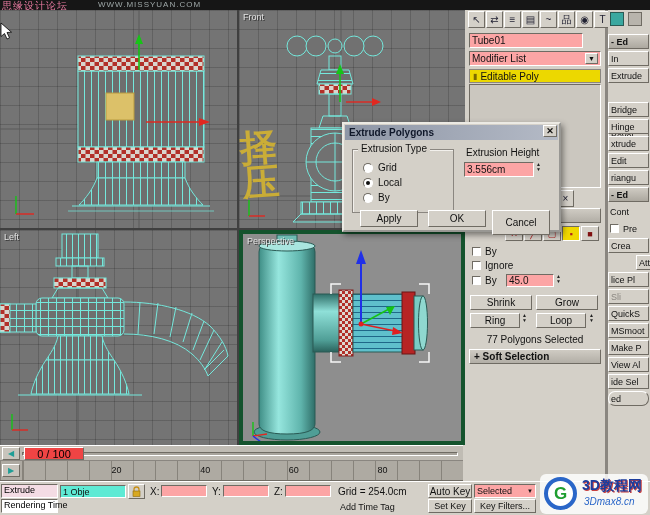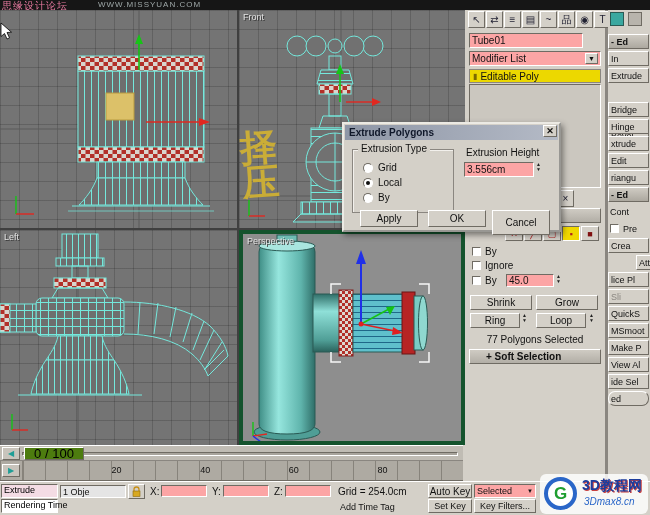--- a/index.html
+++ b/index.html
@@ -28,21 +28,21 @@
     font-family:"Liberation Serif",serif;font-weight:bold;font-size:37px;line-height:.95;
     white-space:pre-line;transform:rotate(-4deg)}
   
   .panel-bg{position:absolute;left:465px;top:10px;width:185px;height:474px;background:#d4d0c8}
   .strip-sep{position:absolute;left:605px;top:10px;width:3px;height:474px;background:#8a8680}
   .icon-btn{width:17px;height:17px;background:#d4d0c8;border:1px solid;border-color:#fff #6f6b63 #6f6b63 #fff;
     font-size:10px;color:#223;display:flex;align-items:center;justify-content:center}
   #toolbar-icons{position:absolute;left:468px;top:11px;display:flex;gap:1px}
   .rollout{position:absolute;background:linear-gradient(#cfcbc3,#b2aea6);border:1px solid;
     border-color:#ffffff #6f6b63 #6f6b63 #ffffff;font-size:10px;font-weight:bold;color:#111;
-    display:flex;align-items:center;padding-left:16px}
+    display:flex;align-items:center;padding-left:4px}
   .cb{display:inline-block;width:9px;height:9px;background:#fff;border:1px solid;
     border-color:#6f6b63 #ffffff #ffffff #6f6b63;margin-right:4px;flex:none}
   .cbrow{position:absolute;display:flex;align-items:center;font-size:10px;color:#111}
   .spincol{display:flex;flex-direction:column;justify-content:center;font-size:5px;line-height:5px;color:#222}
   .sel-ico{width:18px;height:15px;background:#d4d0c8;border:1px solid;border-color:#fff #6f6b63 #6f6b63 #fff;
     color:#b02020;font-size:9px;display:flex;align-items:center;justify-content:center}
   .sel-ico.active{background:#f0d800;border-color:#6f6b63 #fff #fff #6f6b63}
   
   #right-strip{position:absolute;left:608px;top:10px;width:42px;height:474px;background:#d4d0c8;overflow:hidden}
   .strip-item{position:absolute;left:0;width:41px;height:15px;font-size:9px;color:#111;
@@ -62,22 +62,22 @@
   .groupbox>.gb-title{position:absolute;top:-7px;left:5px;background:#d4d0c8;padding:0 3px;font-size:10px;color:#111}
   .radio-row{position:absolute;left:10px;display:flex;align-items:center;font-size:10px;color:#111}
   .radio{width:10px;height:10px;border-radius:50%;background:#fff;border:1px solid;
     border-color:#6f6b63 #ffffff #ffffff #6f6b63;margin-right:5px;position:relative;flex:none}
   .radio.checked::after{content:"";position:absolute;left:2px;top:2px;width:4px;height:4px;border-radius:50%;background:#101010}
   
   .tl-slider{position:absolute;left:0;top:445px;width:463px;height:16px;background:#c0bcb4;
     border-top:1px solid #ffffff;border-bottom:1px solid #8a8680}
   .tl-track{position:absolute;left:22px;top:6px;width:436px;height:4px;background:#a8a49c;
     border:1px solid;border-color:#6f6b63 #fff #fff #6f6b63}
-  .tl-handle{position:absolute;left:24px;top:1px;width:60px;height:13px;background:#4d7c0f;
-    border:1px solid;border-color:#fff #6f6b63 #6f6b63 #fff;font-size:13px;display:flex;align-items:center;justify-content:center}
+  .tl-handle{position:absolute;left:24px;top:1px;width:60px;height:13px;background:#ef4444;
+    border:1px solid;border-color:#fff #6f6b63 #6f6b63 #fff;font-size:11px;display:flex;align-items:center;justify-content:center}
   .ruler{position:absolute;left:0;top:461px;width:463px;height:20px;background:#aeaaa2;overflow:hidden;
     background-image:repeating-linear-gradient(90deg,#87837b 0 1px,transparent 1px 22px);
     background-position:23px bottom;border-bottom:1px solid #6f6b63}
   .tick{position:absolute;top:4px;font-size:9px;color:#111}
   .tl-arrow{position:absolute;width:18px;height:13px;background:#c8c4bc;border:1px solid;
     border-color:#fff #6f6b63 #6f6b63 #fff;color:#1f9e96;font-size:8px;display:flex;align-items:center;justify-content:center}
   .gap-bar{position:absolute;left:0;top:481px;width:650px;height:3px;background:#d4d0c8;border-top:1px solid #fff}
   
   .statusbar{position:absolute;left:0;top:484px;width:650px;height:31px;background:#d4d0c8}
   .listener1{position:absolute;left:1px;top:0;width:57px;height:14px;background:#f4dce4;
@@ -530,21 +530,21 @@
   </div>
   <div class="gap-bar"></div>
 
   <div class="statusbar">
     <div class="listener1">
       <span>Extrude</span>
     </div>
     <div class="listener2">
       <span>Rendering Time</span>
     </div>
-    <div class="sunken" style="left:60px;top:1px;width:66px;height:13px;background:#e5e5e5;font-size:9px">
+    <div class="sunken" style="left:60px;top:1px;width:66px;height:13px;background:#5eead4;font-size:9px">
       <span>1 Obje</span>
     </div>
     <div class="btn" style="left:128px;top:0;width:17px;height:15px">
       <svg width="9" height="11" viewBox="0 0 9 11">
           <path d="M2 5 V3.5 A2.5 2.5 0 0 1 7 3.5 V5" fill="none" stroke="#c89018" stroke-width="1.3"></path>
           <rect x="1" y="5" width="7" height="5.5" fill="#d8a820" stroke="#8a6810" stroke-width="0.6"></rect>
         </svg>
     </div>
     <span class="lbl" style="left:150px;top:2px">X:</span>
     <div class="sunken" style="left:161px;top:1px;width:46px;height:12px">

